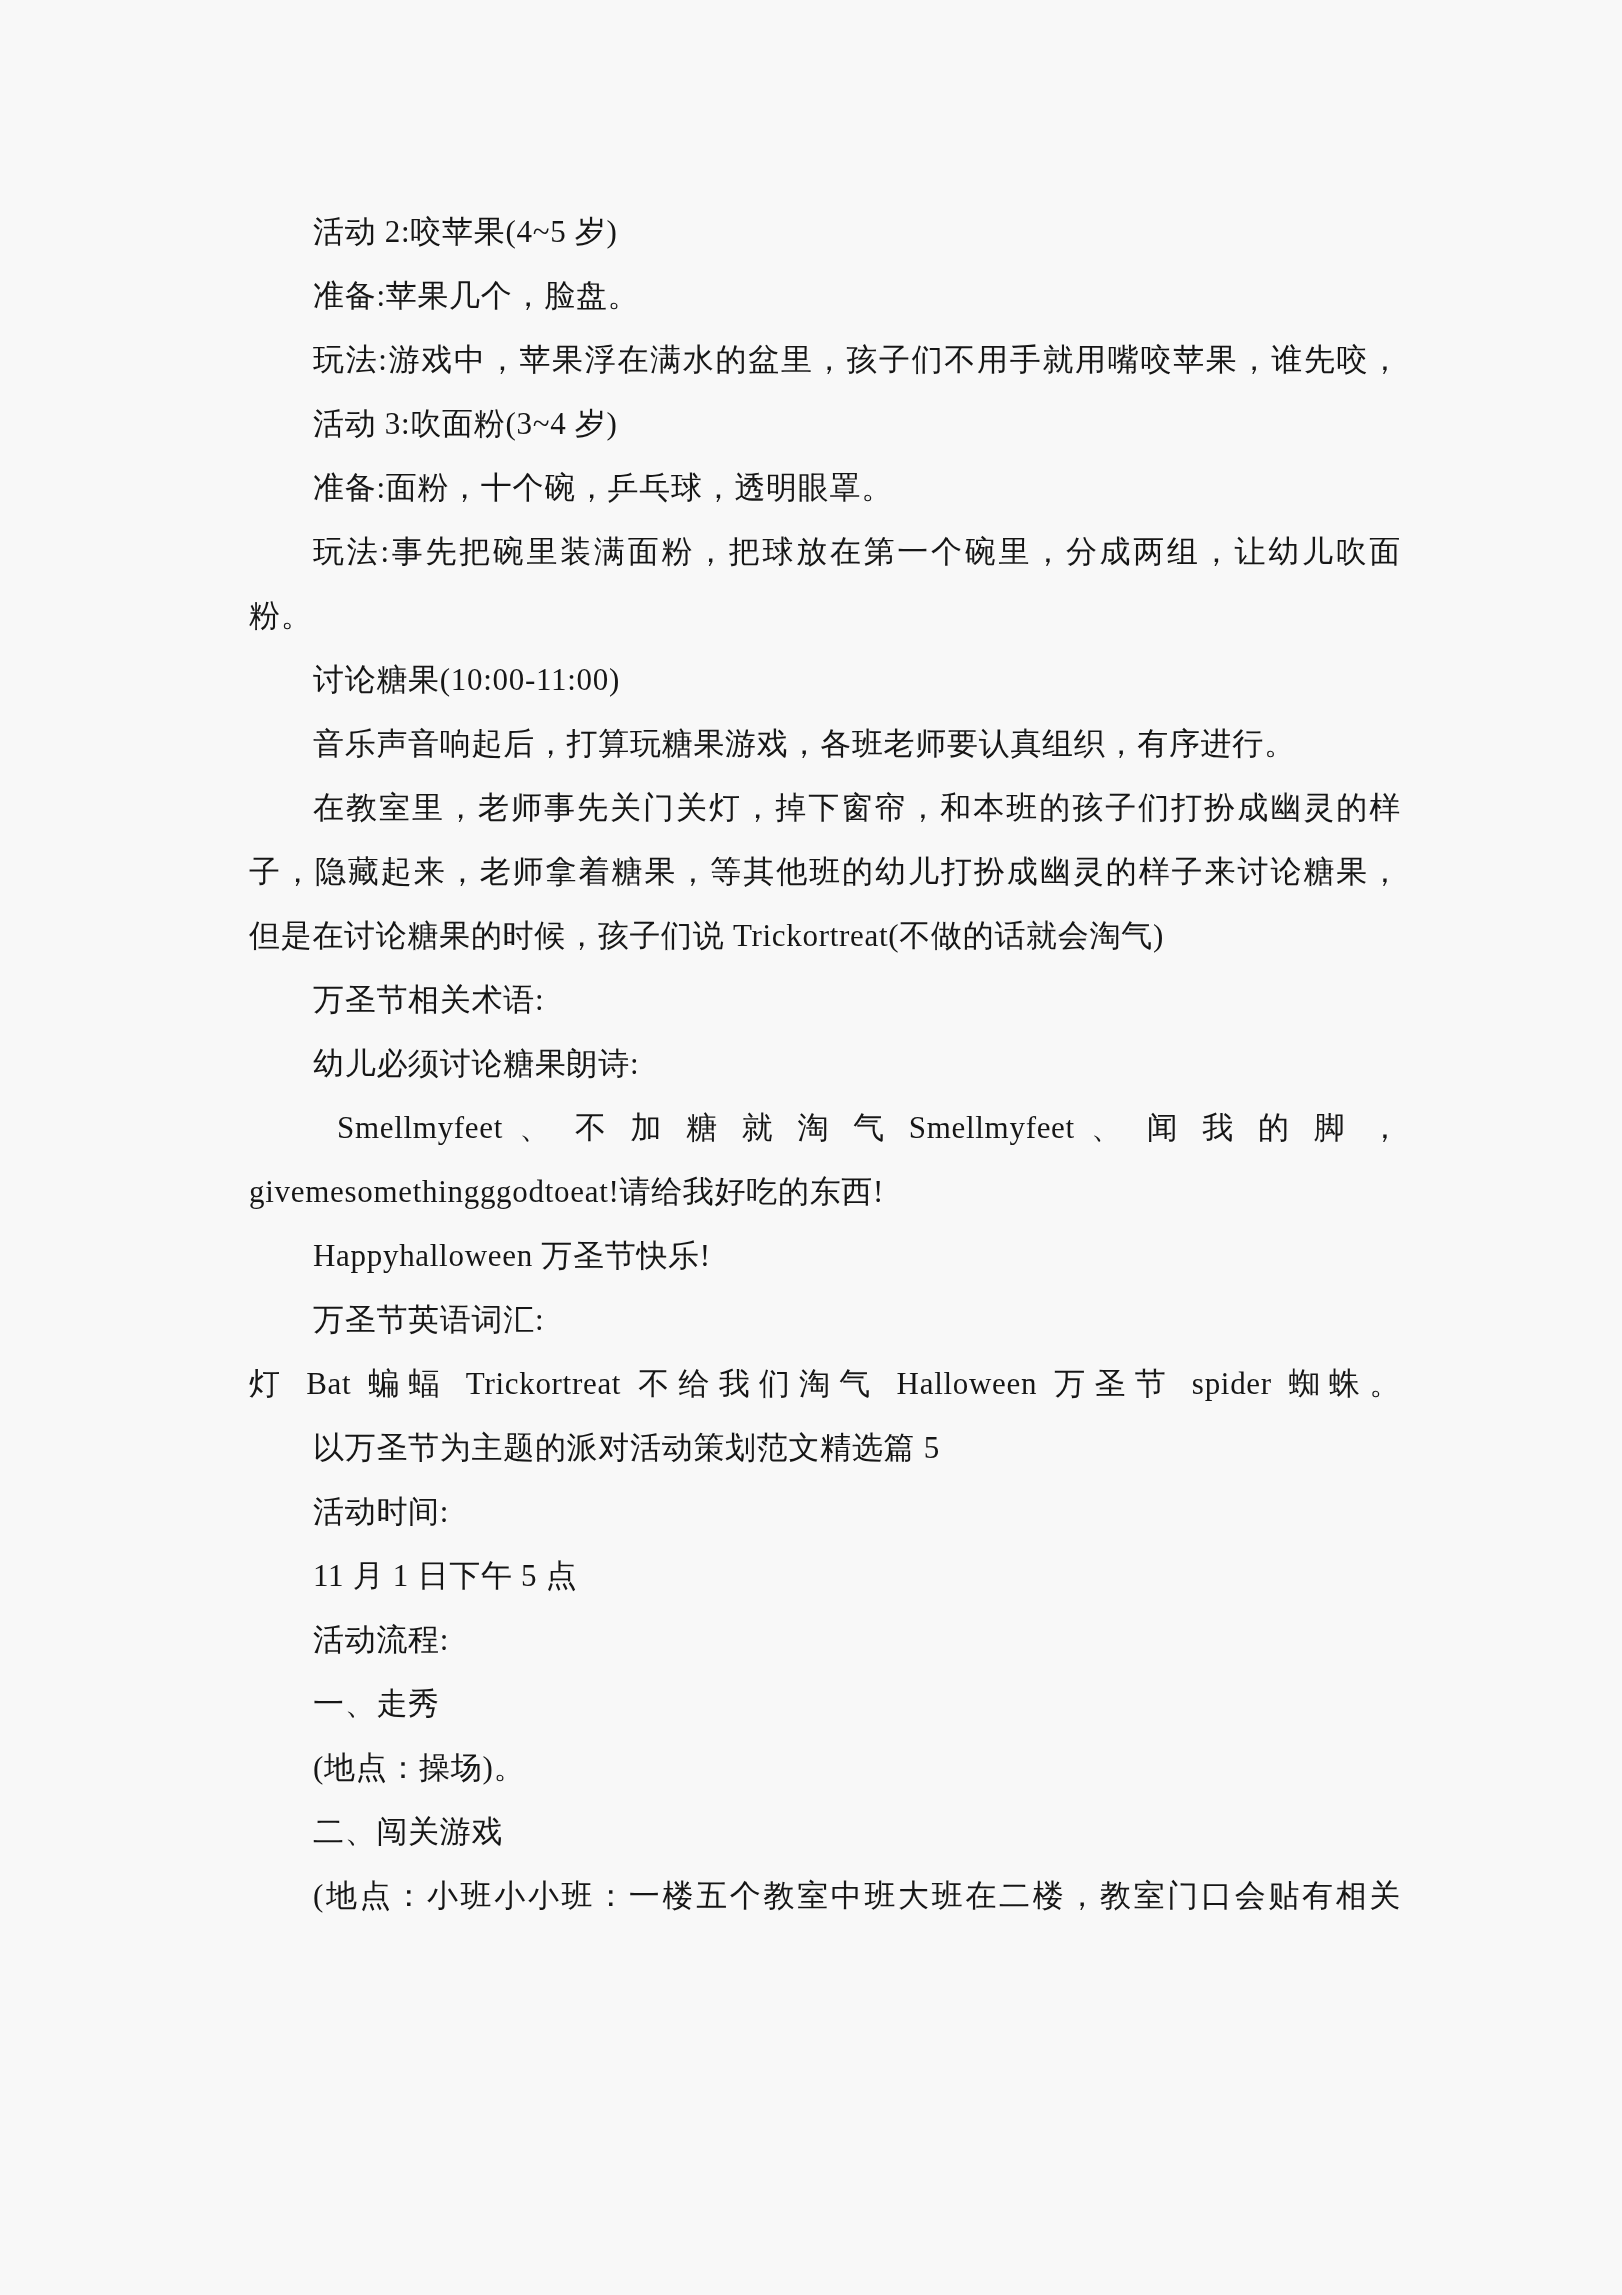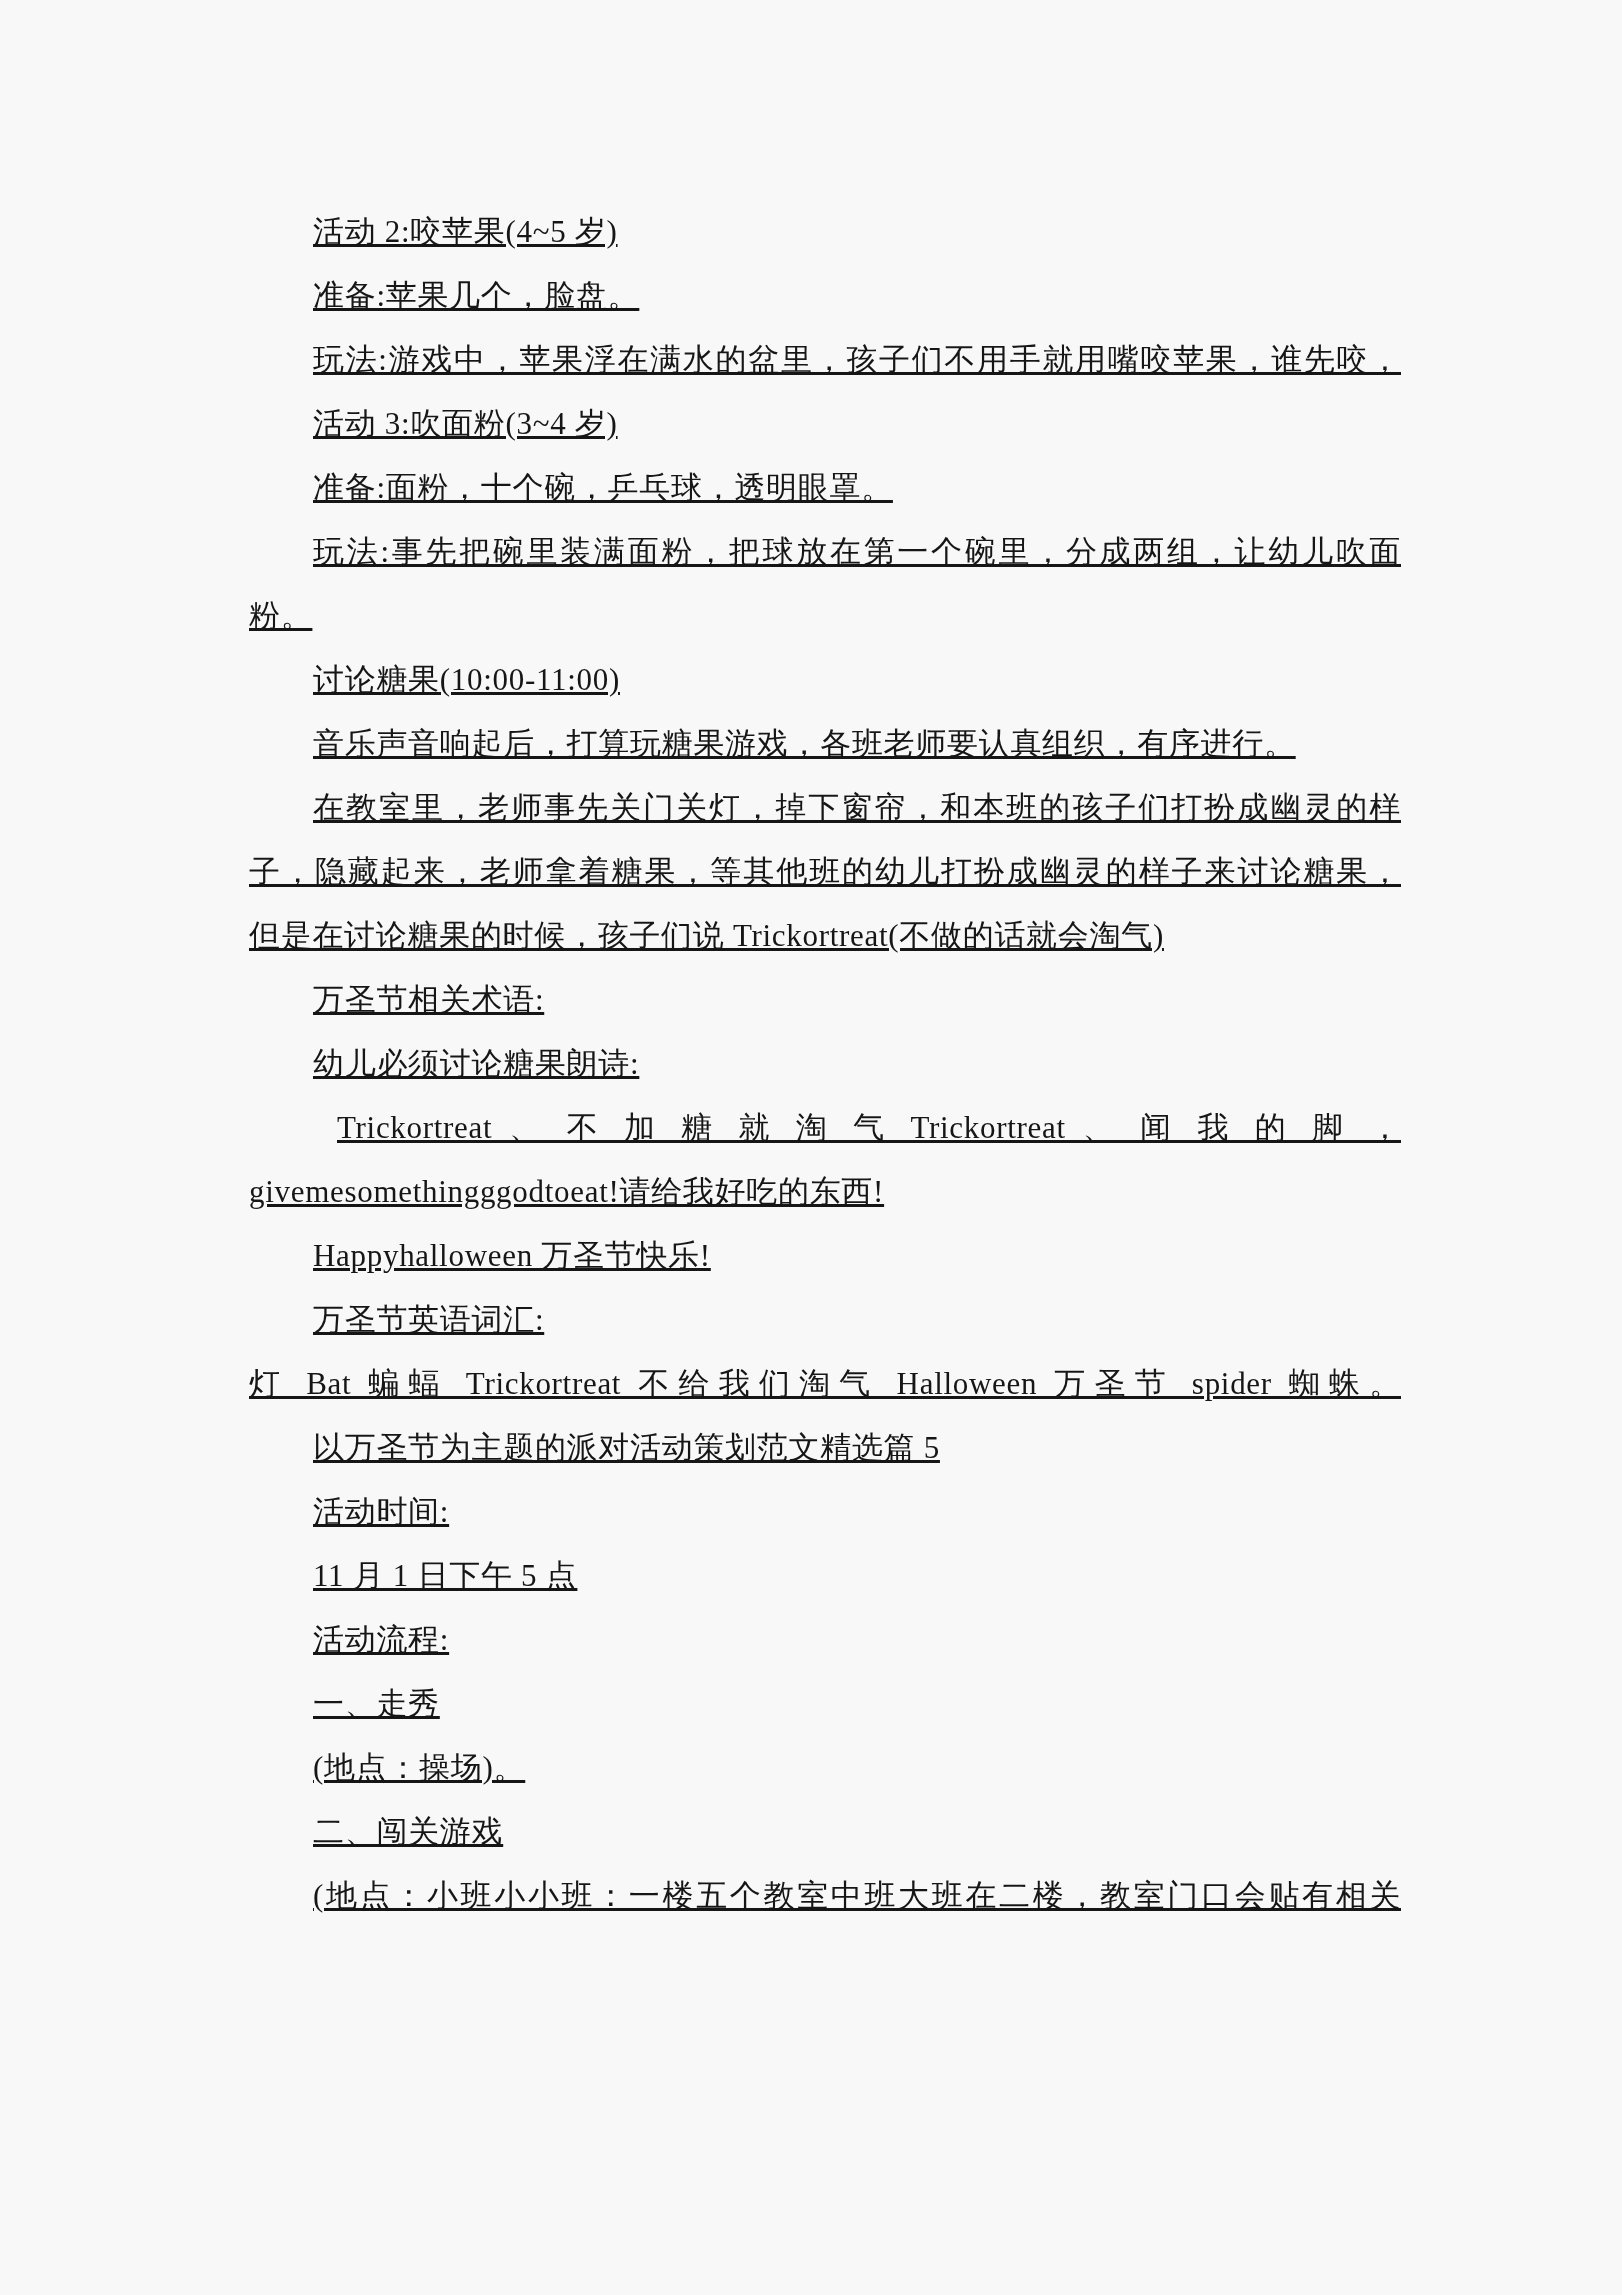--- a/index.html
+++ b/index.html
@@ -18,21 +18,20 @@
     height: 2295px;
     background: #f8f8f8;
     overflow: hidden;
   }
   .textblock {
     position: absolute;
     left: 249px;
     top: 200px;
     width: 1152px;
     color: #161616;
-    text-decoration: underline;
   }
   .line {
     height: 64px;
     line-height: 64px;
     font-size: 31px;
     letter-spacing: 0.7px;
     white-space: nowrap;
   }
   .line.just {
     white-space: normal;
@@ -55,21 +54,21 @@
     <div class="line ind">准备:面粉，十个碗，乒乓球，透明眼罩。</div>
     <div class="line ind just">玩法:事先把碗里装满面粉，把球放在第一个碗里，分成两组，让幼儿吹面</div>
     <div class="line">粉。</div>
     <div class="line ind">讨论糖果(10:00-11:00)</div>
     <div class="line ind">音乐声音响起后，打算玩糖果游戏，各班老师要认真组织，有序进行。</div>
     <div class="line ind just">在教室里，老师事先关门关灯，掉下窗帘，和本班的孩子们打扮成幽灵的样</div>
     <div class="line just">子，隐藏起来，老师拿着糖果，等其他班的幼儿打扮成幽灵的样子来讨论糖果，</div>
     <div class="line">但是在讨论糖果的时候，孩子们说 Trickortreat(不做的话就会淘气)</div>
     <div class="line ind">万圣节相关术语:</div>
     <div class="line ind">幼儿必须讨论糖果朗诗:</div>
-    <div class="line ind2 just">Trickortreat 、 不 加 糖 就 淘 气 Trickortreat 、 闻 我 的 脚 ，</div>
+    <div class="line ind2 just">Smellmyfeet 、 不 加 糖 就 淘 气 Smellmyfeet 、 闻 我 的 脚 ，</div>
     <div class="line">givemesomethingggodtoeat!请给我好吃的东西!</div>
     <div class="line ind">Happyhalloween 万圣节快乐!</div>
     <div class="line ind">万圣节英语词汇:</div>
     <div class="line just">灯 Bat 蝙蝠 Trickortreat 不给我们淘气 Halloween 万圣节 spider 蜘蛛。</div>
     <div class="line ind">以万圣节为主题的派对活动策划范文精选篇 5</div>
     <div class="line ind">活动时间:</div>
     <div class="line ind">11 月 1 日下午 5 点</div>
     <div class="line ind">活动流程:</div>
     <div class="line ind">一、走秀</div>
     <div class="line ind">(地点：操场)。</div>

